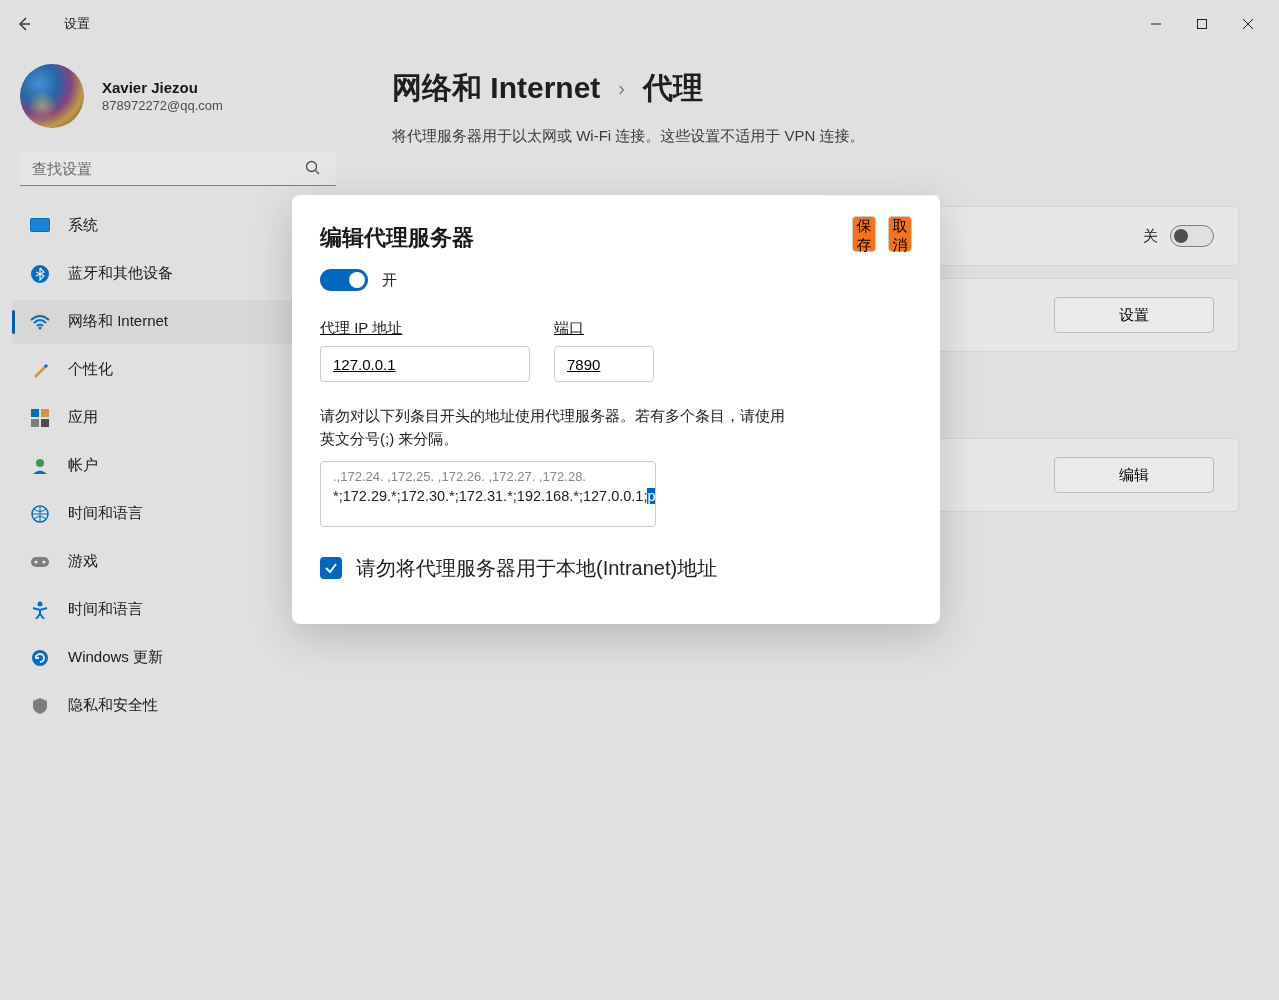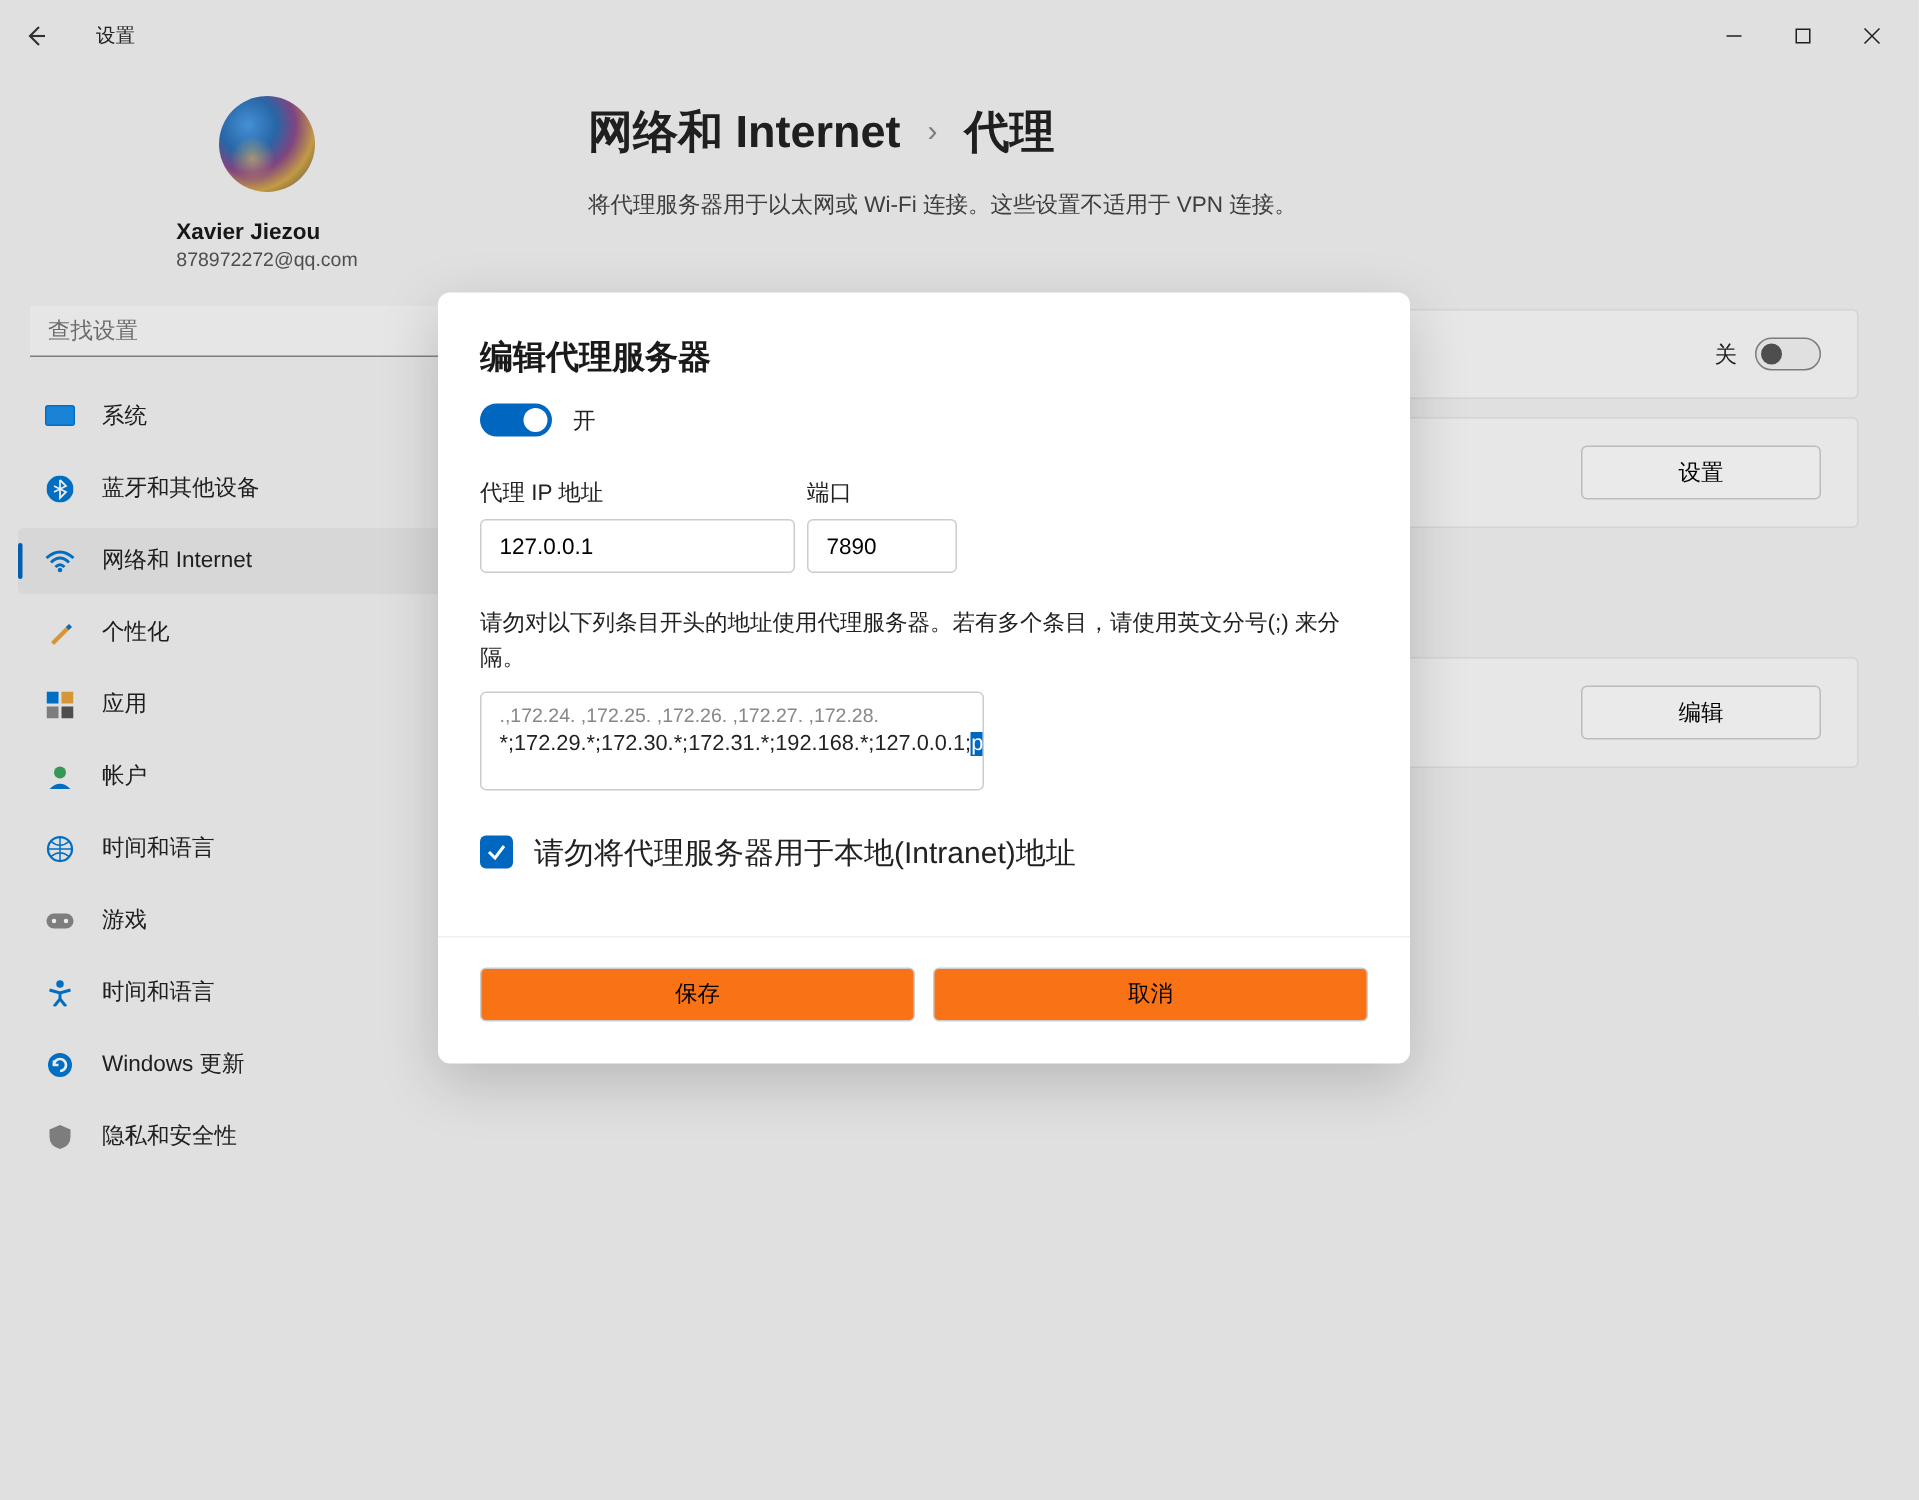--- a/index.html
+++ b/index.html
@@ -7,21 +7,21 @@
 
 .titlebar { height: 48px; display: flex; align-items: center; justify-content: space-between; padding: 0 8px 0 8px; }
 .titlebar-left { display: flex; align-items: center; gap: 24px; }
 .back-btn { width: 32px; height: 32px; display: flex; align-items: center; justify-content: center; cursor: pointer; }
 .app-title { font-size: 13px; color: #222; }
 .window-controls { display: flex; gap: 0; }
 .win-ctrl { width: 46px; height: 32px; display: flex; align-items: center; justify-content: center; cursor: pointer; }
 
 .main { display: flex; height: calc(100% - 48px); }
 .sidebar { width: 356px; padding: 0 12px 0 12px; }
-.user-block { display: flex; align-items: center; gap: 18px; padding: 16px 8px 24px 8px; flex-direction: column; }
+.user-block { display: flex; align-items: center; gap: 18px; padding: 16px 8px 24px 8px; }
 .avatar { width: 64px; height: 64px; border-radius: 50%; background: radial-gradient(circle at 30% 30%, #4a9de8 0%, #2c6fb5 30%, #8b4a8c 50%, #d4a84a 70%, #3a3a3a 100%); position: relative; overflow: hidden; }
 .avatar::after { content: ""; position: absolute; inset: 0; background: radial-gradient(circle at 35% 65%, rgba(255,200,100,0.6) 0%, transparent 25%); }
 .username { font-weight: 600; font-size: 15px; color: #1a1a1a; }
 .useremail { font-size: 13px; color: #555; margin-top: 2px; }
 
 .search-wrap { position: relative; margin: 0 8px 18px 8px; }
 .search-input { width: 100%; height: 34px; border: none; border-bottom: 1px solid #8a8a8a; background: #fafafa; padding: 0 40px 0 12px; font-size: 15px; color: #666; }
 .search-icon { position: absolute; right: 14px; top: 7px; }
 
 .nav { list-style: none; }
@@ -39,31 +39,31 @@
 .card .toggle-off-wrap { display: flex; align-items: center; gap: 12px; }
 .toggle-off-label { font-size: 15px; color: #222; }
 .toggle { width: 44px; height: 22px; border-radius: 11px; border: 1px solid #888; background: #f3f3f3; position: relative; }
 .toggle::after { content: ""; position: absolute; left: 3px; top: 3px; width: 14px; height: 14px; border-radius: 50%; background: #555; }
 
 .bg-row { background: #fbfbfb; border: 1px solid #e6e6e6; border-radius: 4px; margin-top: 12px; padding: 18px 24px; display: flex; justify-content: flex-end; }
 .row-btn { width: 160px; height: 36px; border: 1px solid #ccc; background: #fefefe; border-radius: 4px; font-size: 15px; cursor: pointer; }
 
 .dim-overlay { position: absolute; inset: 0; background: rgba(0,0,0,0.08); }
 
-.modal { position: absolute; left: 292px; top: 195px; width: 648px; background: #fff; border-radius: 8px; box-shadow: 0 12px 40px rgba(0,0,0,0.18); display: flex; flex-direction: column; }
+.modal { position: absolute; left: 292px; top: 195px; width: 648px; background: #fff; border-radius: 8px; box-shadow: 0 12px 40px rgba(0,0,0,0.18); display: flex; flex-direction: row; }
 .modal-body { padding: 28px 28px 20px 28px; }
 .modal-title { font-size: 22px; font-weight: 600; color: #1a1a1a; margin-bottom: 16px; }
 .modal-label { font-size: 15px; color: #222; margin-bottom: 10px; }
 
 .toggle-row { display: flex; align-items: center; gap: 14px; margin-bottom: 28px; }
 .toggle-on { width: 48px; height: 22px; border-radius: 11px; background: #0067c0; position: relative; cursor: pointer; }
 .toggle-on::after { content: ""; position: absolute; right: 3px; top: 3px; width: 16px; height: 16px; border-radius: 50%; background: #fff; }
 .toggle-on-label { font-size: 15px; color: #222; }
 
-.field-row { display: flex; gap: 8px; margin-bottom: 22px; }
+.field-row { display: flex; gap: 24px; margin-bottom: 22px; text-decoration: underline; }
 .field { display: flex; flex-direction: column; }
 .field-label { font-size: 15px; color: #222; margin-bottom: 8px; }
 .field-input { height: 36px; border: 1px solid #ccc; border-radius: 4px; padding: 0 12px; font-size: 15px; }
 .field-ip { width: 210px; }
 .field-port { width: 100px; }
 
 .help-text { font-size: 15px; color: #222; line-height: 1.55; margin-bottom: 10px; }
 
 .exceptions-box { border: 1px solid #ccc; border-radius: 4px; padding: 6px 12px 10px 12px; font-size: 14.5px; color: #222; line-height: 1.4; width: 336px; height: 66px; overflow: hidden; margin-bottom: 28px; position: relative; }
 .exceptions-box .line-top { white-space: nowrap; color: #888; font-size: 13px; }

